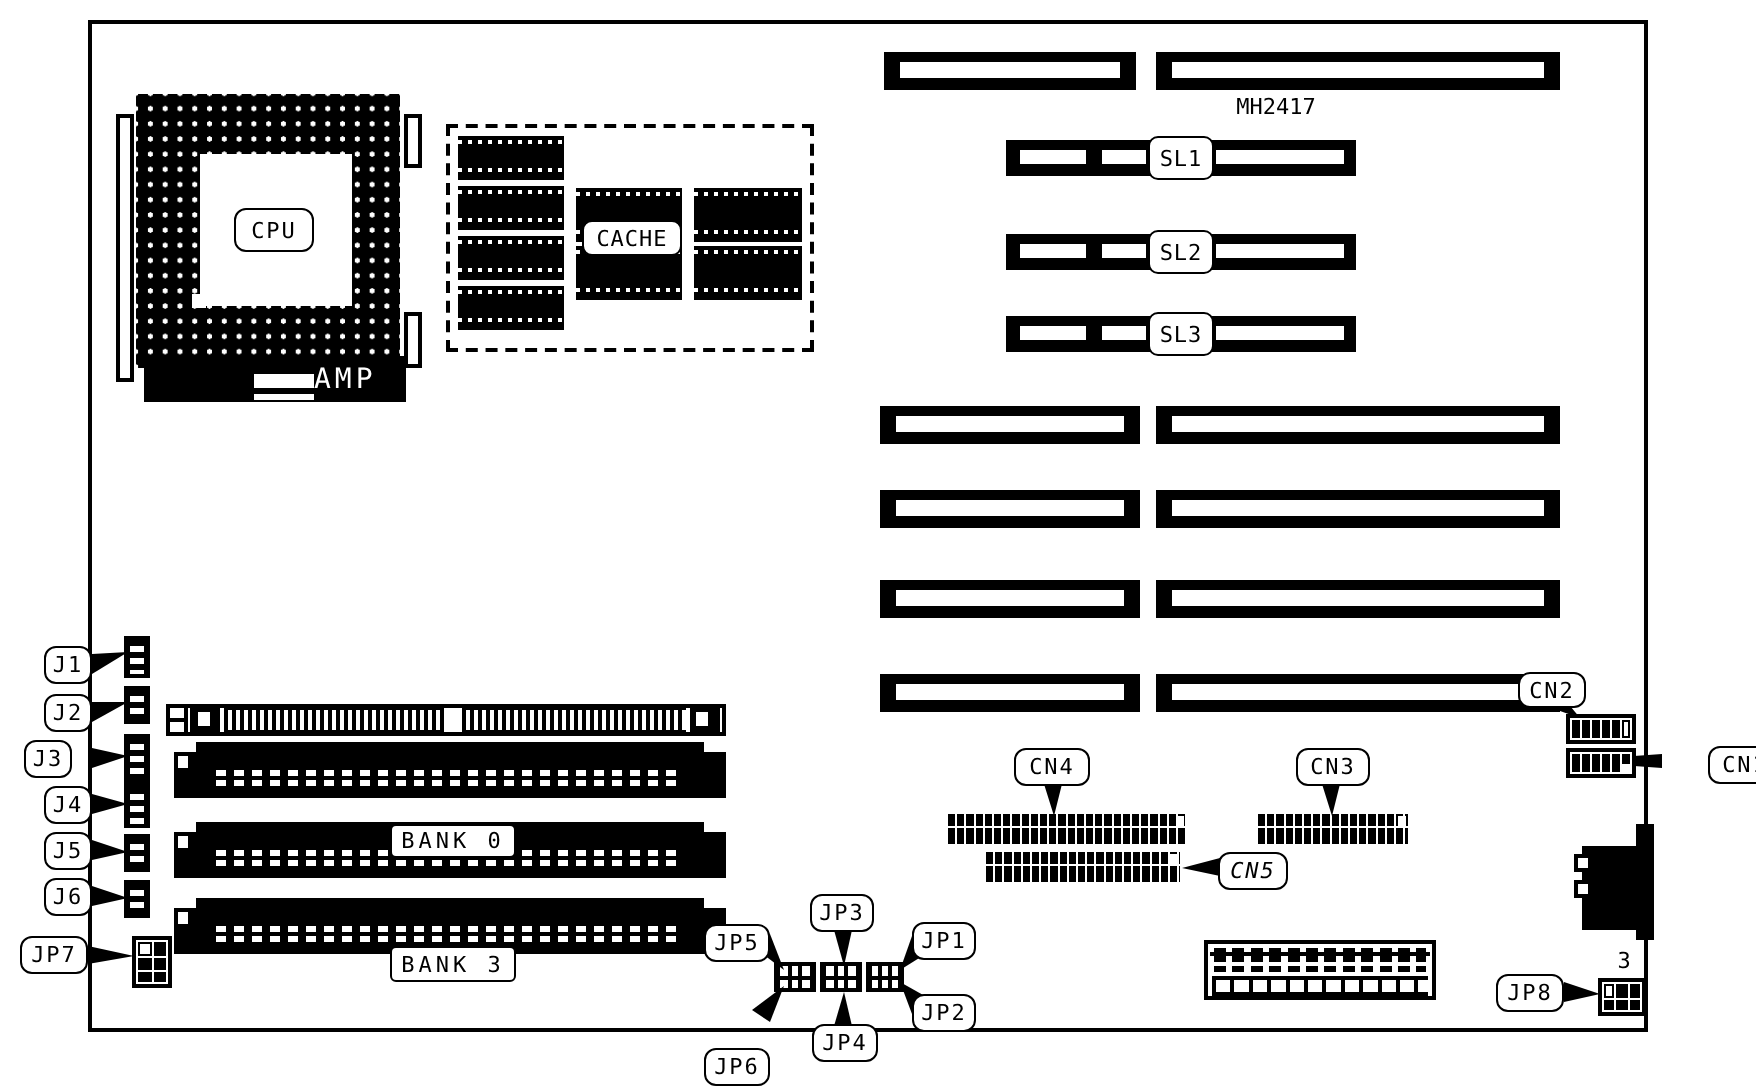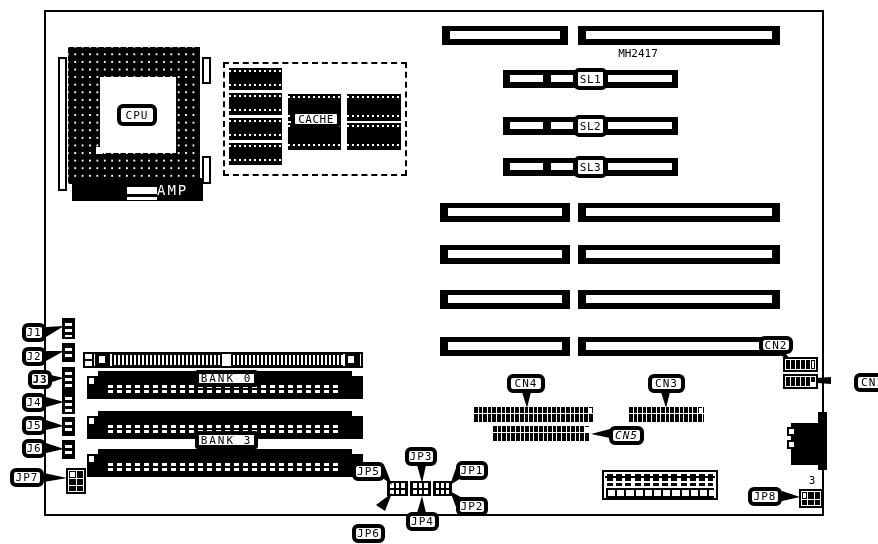--- a/index.html
+++ b/index.html
@@ -6,25 +6,25 @@
   html,body { background:#fff; }
   #stage {
     position: relative; width: 878px; height: 544px; background: #fff;
     font-family: "DejaVu Sans Mono", "Liberation Mono", monospace; color:#000;
     overflow: hidden;
   }
   .abs { position:absolute; }
   .blk { position:absolute; background:#000; }
   .wht { position:absolute; background:#fff; }
   .lbl {
-    position:absolute; z-index:6; background:#fff; border:4px solid #000000;
+    position:absolute; z-index:6; background:#fff; border:1px solid #000000;
     border-radius:6px; display:flex; align-items:center; justify-content:center;
     font-size:11px; letter-spacing:1px; white-space:nowrap;
   }
-  .banklbl { border-radius:3px; letter-spacing:2px; }
+  .banklbl { border-radius:3px; letter-spacing:2px;margin-top:42px; }
   .sllbl { border-radius:5px; letter-spacing:0.5px; }
   .txt { position:absolute; font-size:11px; }
   .slot { position:absolute; background:#000; }
   .slot .stripe { position:absolute; left:8px; right:8px; top:5px; height:8px; background:#fff; }
   .chip {
     position:absolute; background-color:#000;
     background-image:
       repeating-linear-gradient(90deg,#fff 0 2px, rgba(0,0,0,0) 2px 5px),
       repeating-linear-gradient(90deg,#fff 0 2px, rgba(0,0,0,0) 2px 5px);
     background-size:100% 2px,100% 2px;
@@ -175,21 +175,21 @@
   </div>
   <div class="lbl" style="left:830px; top:373px; width:37px; height:19px;margin-left:24px;">CN1</div>
 
   <div class="blk" style="left:818px; top:412px; width:9px; height:58px; z-index:1;"></div>
   <div class="blk" style="left:791px; top:423px; width:28px; height:42px; z-index:1;"></div>
   <div class="abs" style="left:787px; top:427px; width:9px; height:9px; background:#fff; border:2px solid #000; z-index:2;"></div>
   <div class="abs" style="left:787px; top:440px; width:9px; height:9px; background:#fff; border:2px solid #000; z-index:2;"></div>
 
   <div class="lbl" style="left:22px; top:323px; width:24px; height:19px;">J1</div>
   <div class="lbl" style="left:22px; top:347px; width:24px; height:19px;">J2</div>
-  <div class="lbl" style="left:28px; top:370px; width:24px; height:19px;font-weight:bold;">J3</div>
+  <div class="lbl" style="left:12px; top:370px; width:24px; height:19px;">J3</div>
   <div class="lbl" style="left:22px; top:393px; width:24px; height:19px;">J4</div>
   <div class="lbl" style="left:22px; top:416px; width:24px; height:19px;text-align:center;">J5</div>
   <div class="lbl" style="left:22px; top:439px; width:24px; height:19px;">J6</div>
   <div class="jblk" style="left:62px; top:318px; width:13px; height:21px;"></div>
   <div class="jblk" style="left:62px; top:343px; width:13px; height:19px;"></div>
   <div class="jblk" style="left:62px; top:367px; width:13px; height:25px;"></div>
   <div class="jblk" style="left:62px; top:392px; width:13px; height:22px;"></div>
   <div class="jblk" style="left:62px; top:417px; width:13px; height:19px;"></div>
   <div class="jblk" style="left:62px; top:440px; width:13px; height:19px;"></div>
 

